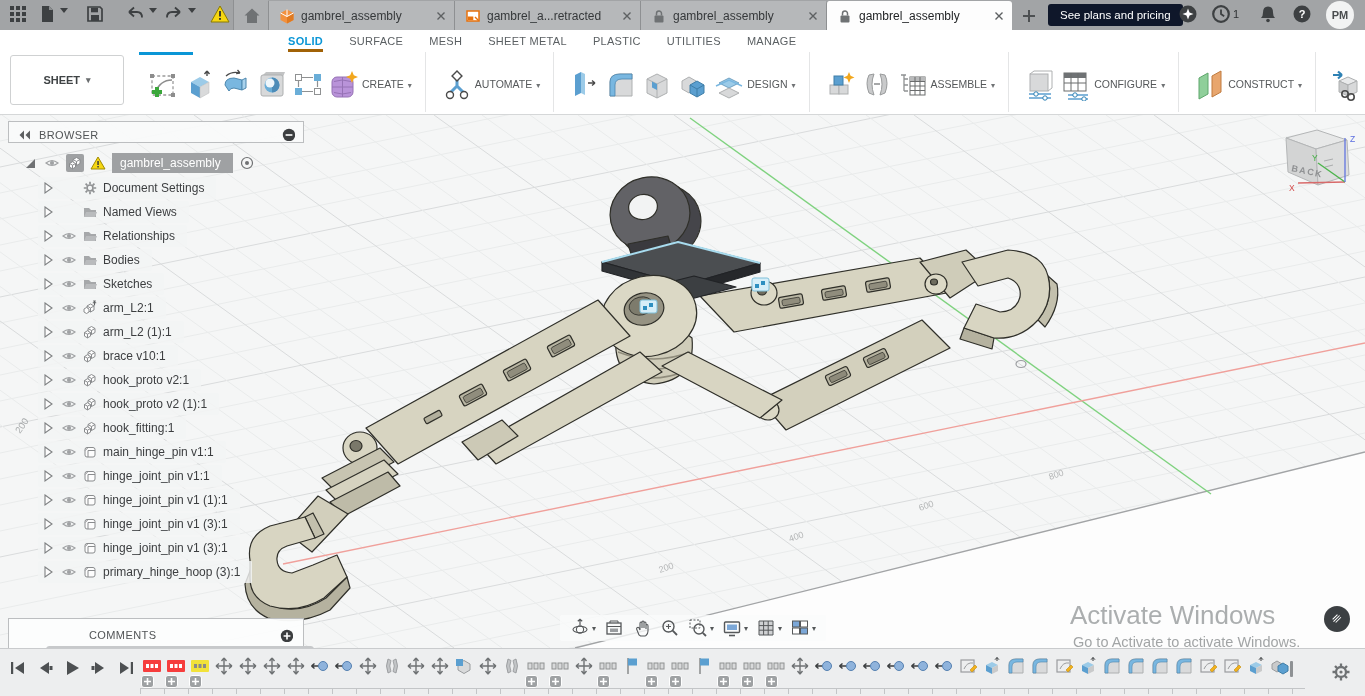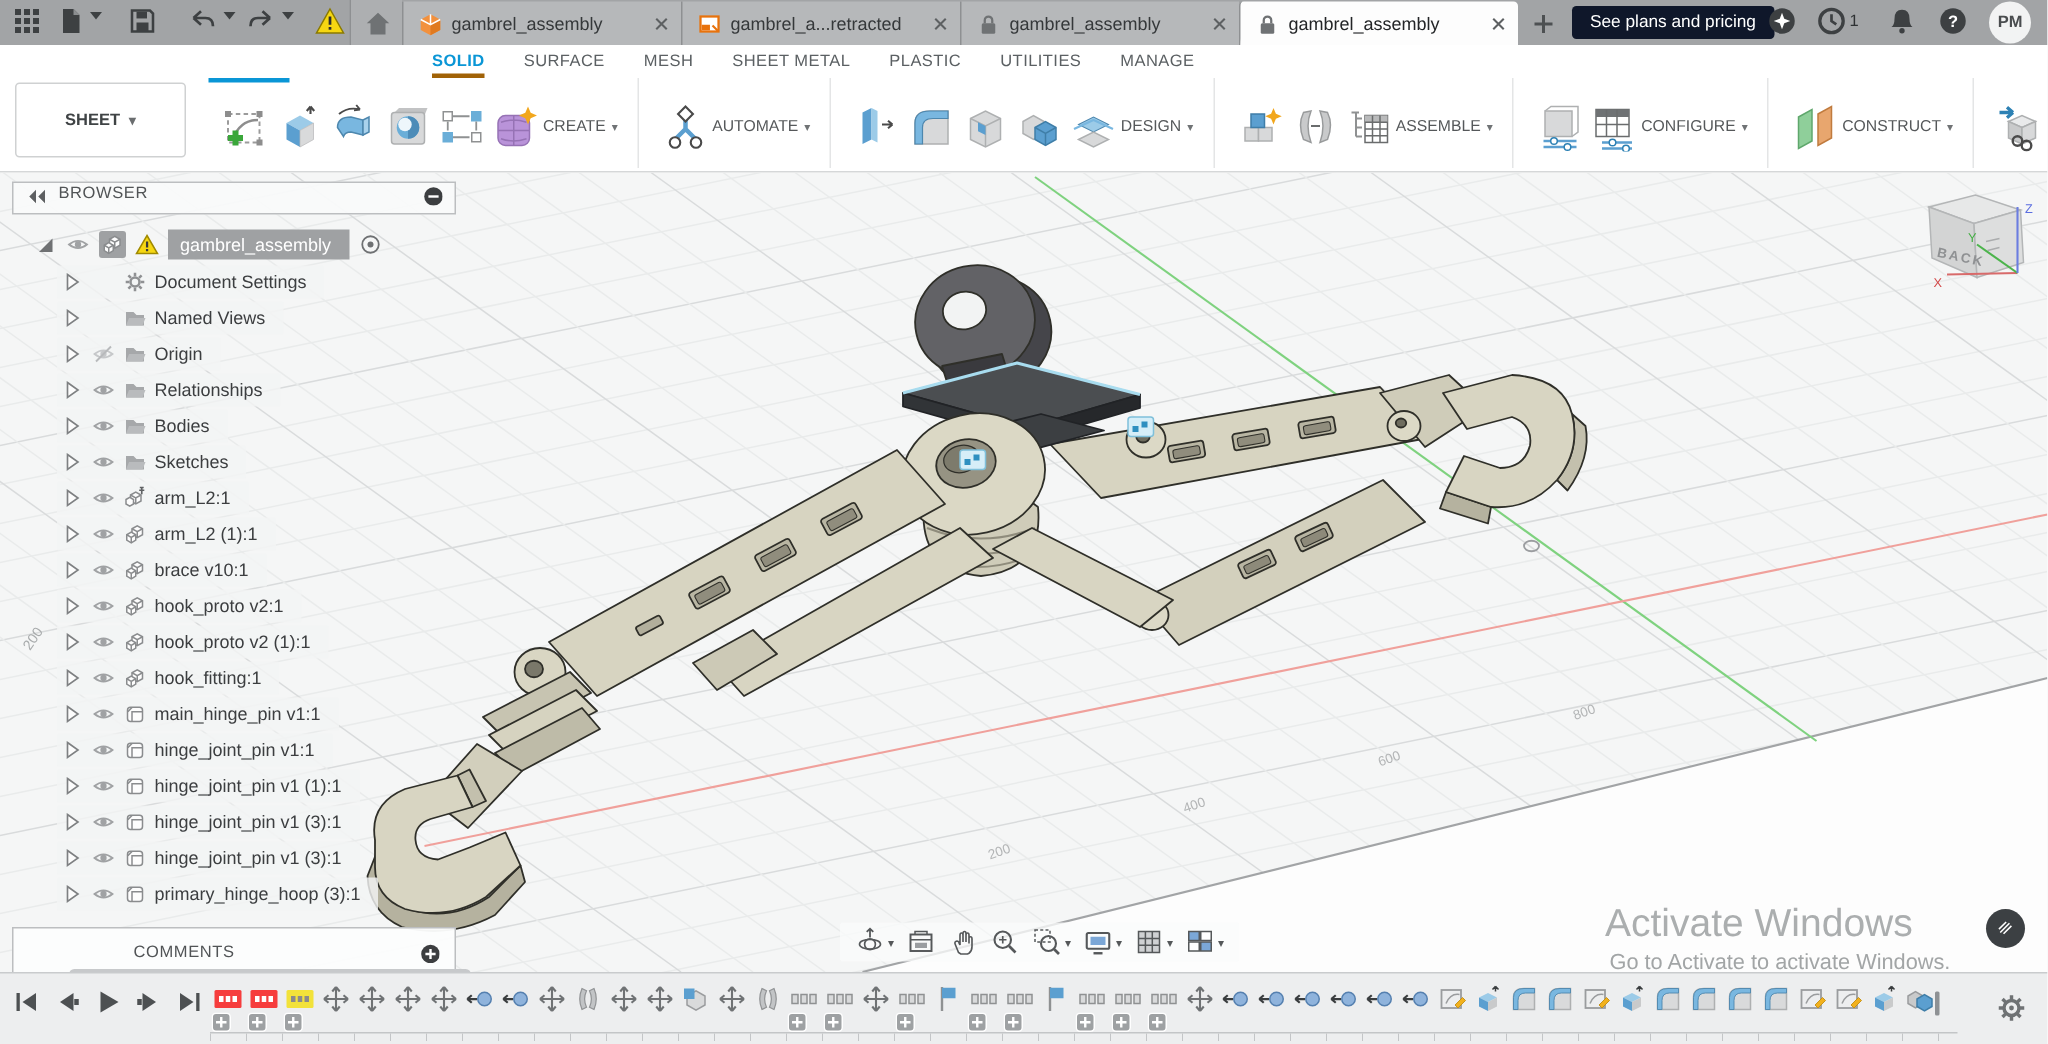--- a/index.html
+++ b/index.html
@@ -41,21 +41,21 @@
   .rlabel{margin-top:4px;font-size:10.5px;color:#55585a;cursor:pointer;white-space:nowrap}
   .rlabel:after{content:"▾";font-size:8px;color:#707375;margin-left:4px}
 
   
   .viewport{position:absolute;top:115px;left:0;width:1365px;height:533px}
   #scene{position:absolute;left:0;top:0;width:1365px;height:533px}
   .viewcube-wrap{position:absolute;left:1276px;top:10px;width:86px;height:86px;cursor:pointer}
 
   
   .browser-panel{position:absolute;left:8px;top:6px;width:296px}
-  .browser-header{height:22px;background:rgba(249,250,250,.95);border:1px solid #bcbec0;display:flex;align-items:flex-start;padding:1px 8px;box-sizing:border-box}
+  .browser-header{height:22px;background:rgba(249,250,250,.95);border:1px solid #bcbec0;display:flex;align-items:flex-end;padding:1px 8px;box-sizing:border-box}
   .browser-header .bico{width:14px;height:14px}
   .btitle{flex:1;margin-left:8px;font-size:11px;letter-spacing:.4px;color:#515456}
   .broot{position:absolute;left:14px;top:30px;display:flex;align-items:center;height:24px}
   .broot .bico{width:16px;height:16px;margin-right:6px}
   .rooticon{background:#9fa1a3;border-radius:2px;padding:1px}
   .rootlabel{background:#9fa1a3;color:#fff;font-size:12px;padding:3px 12px 3px 8px;margin-right:6px;cursor:pointer}
   #btree{position:absolute;left:30px;top:55px}
   .brow{display:flex;align-items:center;height:24px}
   .bchip{display:flex;align-items:center;height:22px;background:rgba(243,244,244,.82);padding:0 12px 0 2px;border-radius:1px;cursor:pointer}
   .bchip .bico{width:16px;height:16px;margin-right:5px;flex:0 0 auto}
@@ -822,43 +822,20 @@
           </div>
           <div class="brow">
             <span class="bchip">
               <span class="bico">
                 <svg viewBox="0 0 0 0 16 16" width="100%" height="100%">
                   <path d="M5 3 L12 8 L5 13 Z" fill="#fcfcfc" stroke="#7e8082" stroke-width="1.1"></path>
                 </svg>
               </span>
               <span class="bico">
                 <svg viewBox="0 0 0 0 16 16" width="100%" height="100%">
-                  <path d="M2 8 Q8 3.2 14 8 Q8 12.8 2 8 Z" fill="none" stroke="#c6c8ca" stroke-width="1.2"></path>
-                  <circle cx="8" cy="8" r="2.1" fill="#c6c8ca"></circle>
-                  <path d="M3 13 L13 3" stroke="#b8babc" stroke-width="1.3"></path>
-                </svg>
-              </span>
-              <span class="bico">
-                <svg viewBox="0 0 0 0 16 16" width="100%" height="100%">
-                  <path d="M2 4 h5 l2 2 h5 v7 H2 Z" fill="#a6a8aa"></path>
-                  <path d="M2 13 L4 8 H15 L13 13 Z" fill="#b9bbbd"></path>
-                </svg>
-              </span>
-              <span class="blabel">Origin</span>
-            </span>
-          </div>
-          <div class="brow">
-            <span class="bchip">
-              <span class="bico">
-                <svg viewBox="0 0 0 0 16 16" width="100%" height="100%">
-                  <path d="M5 3 L12 8 L5 13 Z" fill="#fcfcfc" stroke="#7e8082" stroke-width="1.1"></path>
-                </svg>
-              </span>
-              <span class="bico">
-                <svg viewBox="0 0 0 0 16 16" width="100%" height="100%">
                   <path d="M2 8 Q8 3.2 14 8 Q8 12.8 2 8 Z" fill="none" stroke="#a0a2a4" stroke-width="1.2"></path>
                   <circle cx="8" cy="8" r="2.1" fill="#a0a2a4"></circle>
                 </svg>
               </span>
               <span class="bico">
                 <svg viewBox="0 0 0 0 16 16" width="100%" height="100%">
                   <path d="M2 4 h5 l2 2 h5 v7 H2 Z" fill="#a6a8aa"></path>
                   <path d="M2 13 L4 8 H15 L13 13 Z" fill="#b9bbbd"></path>
                 </svg>
               </span>

